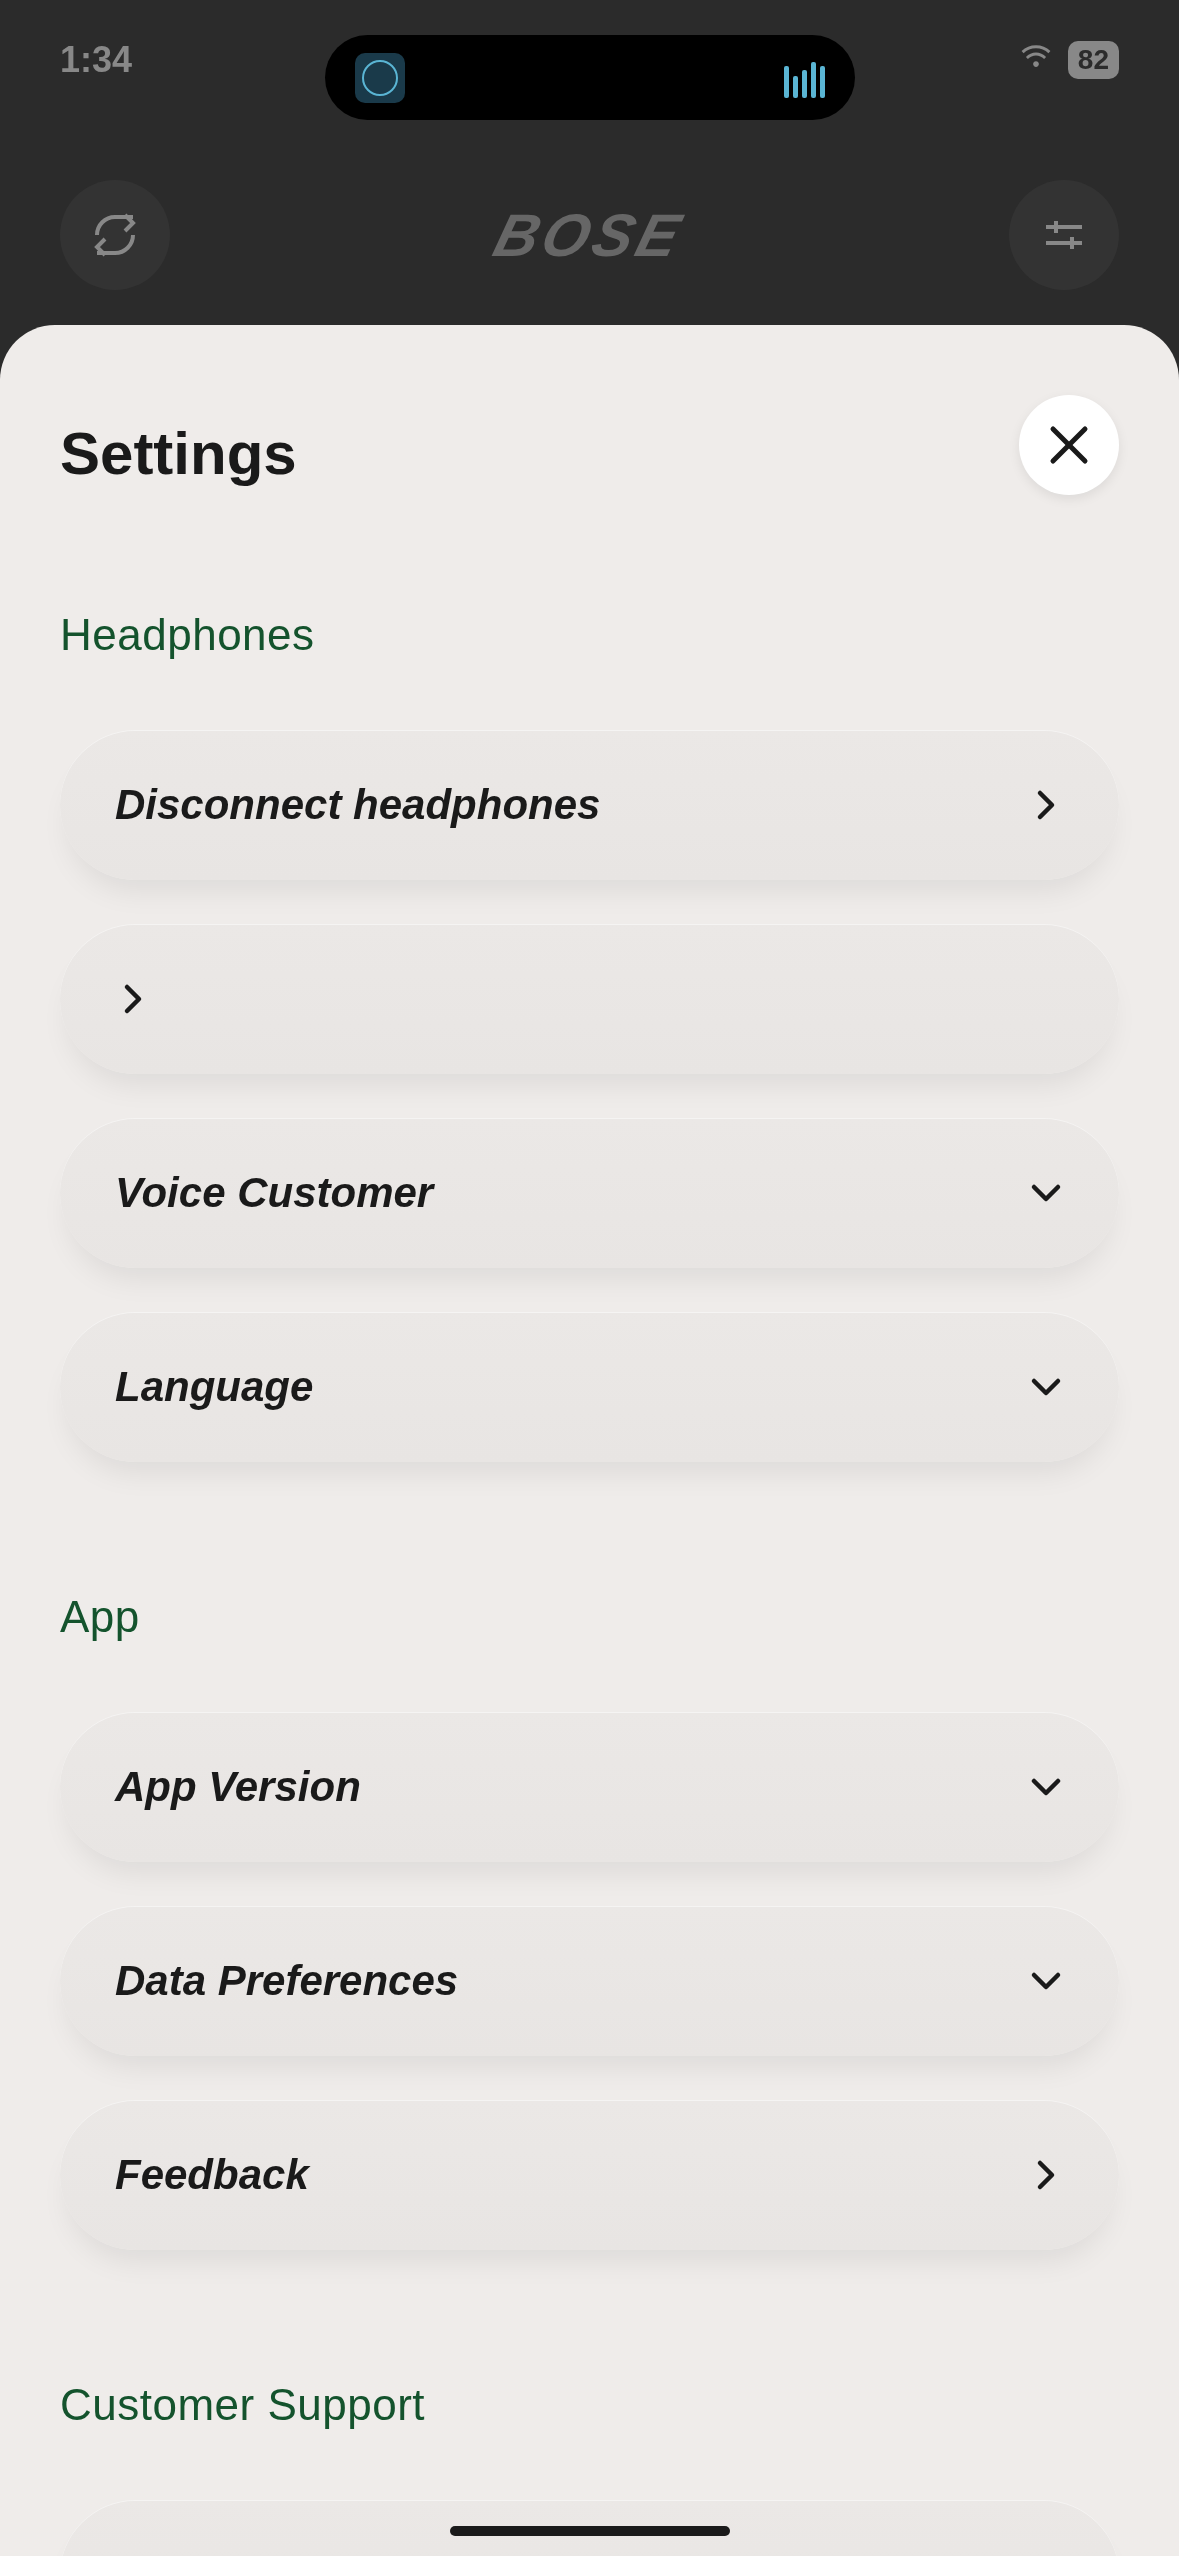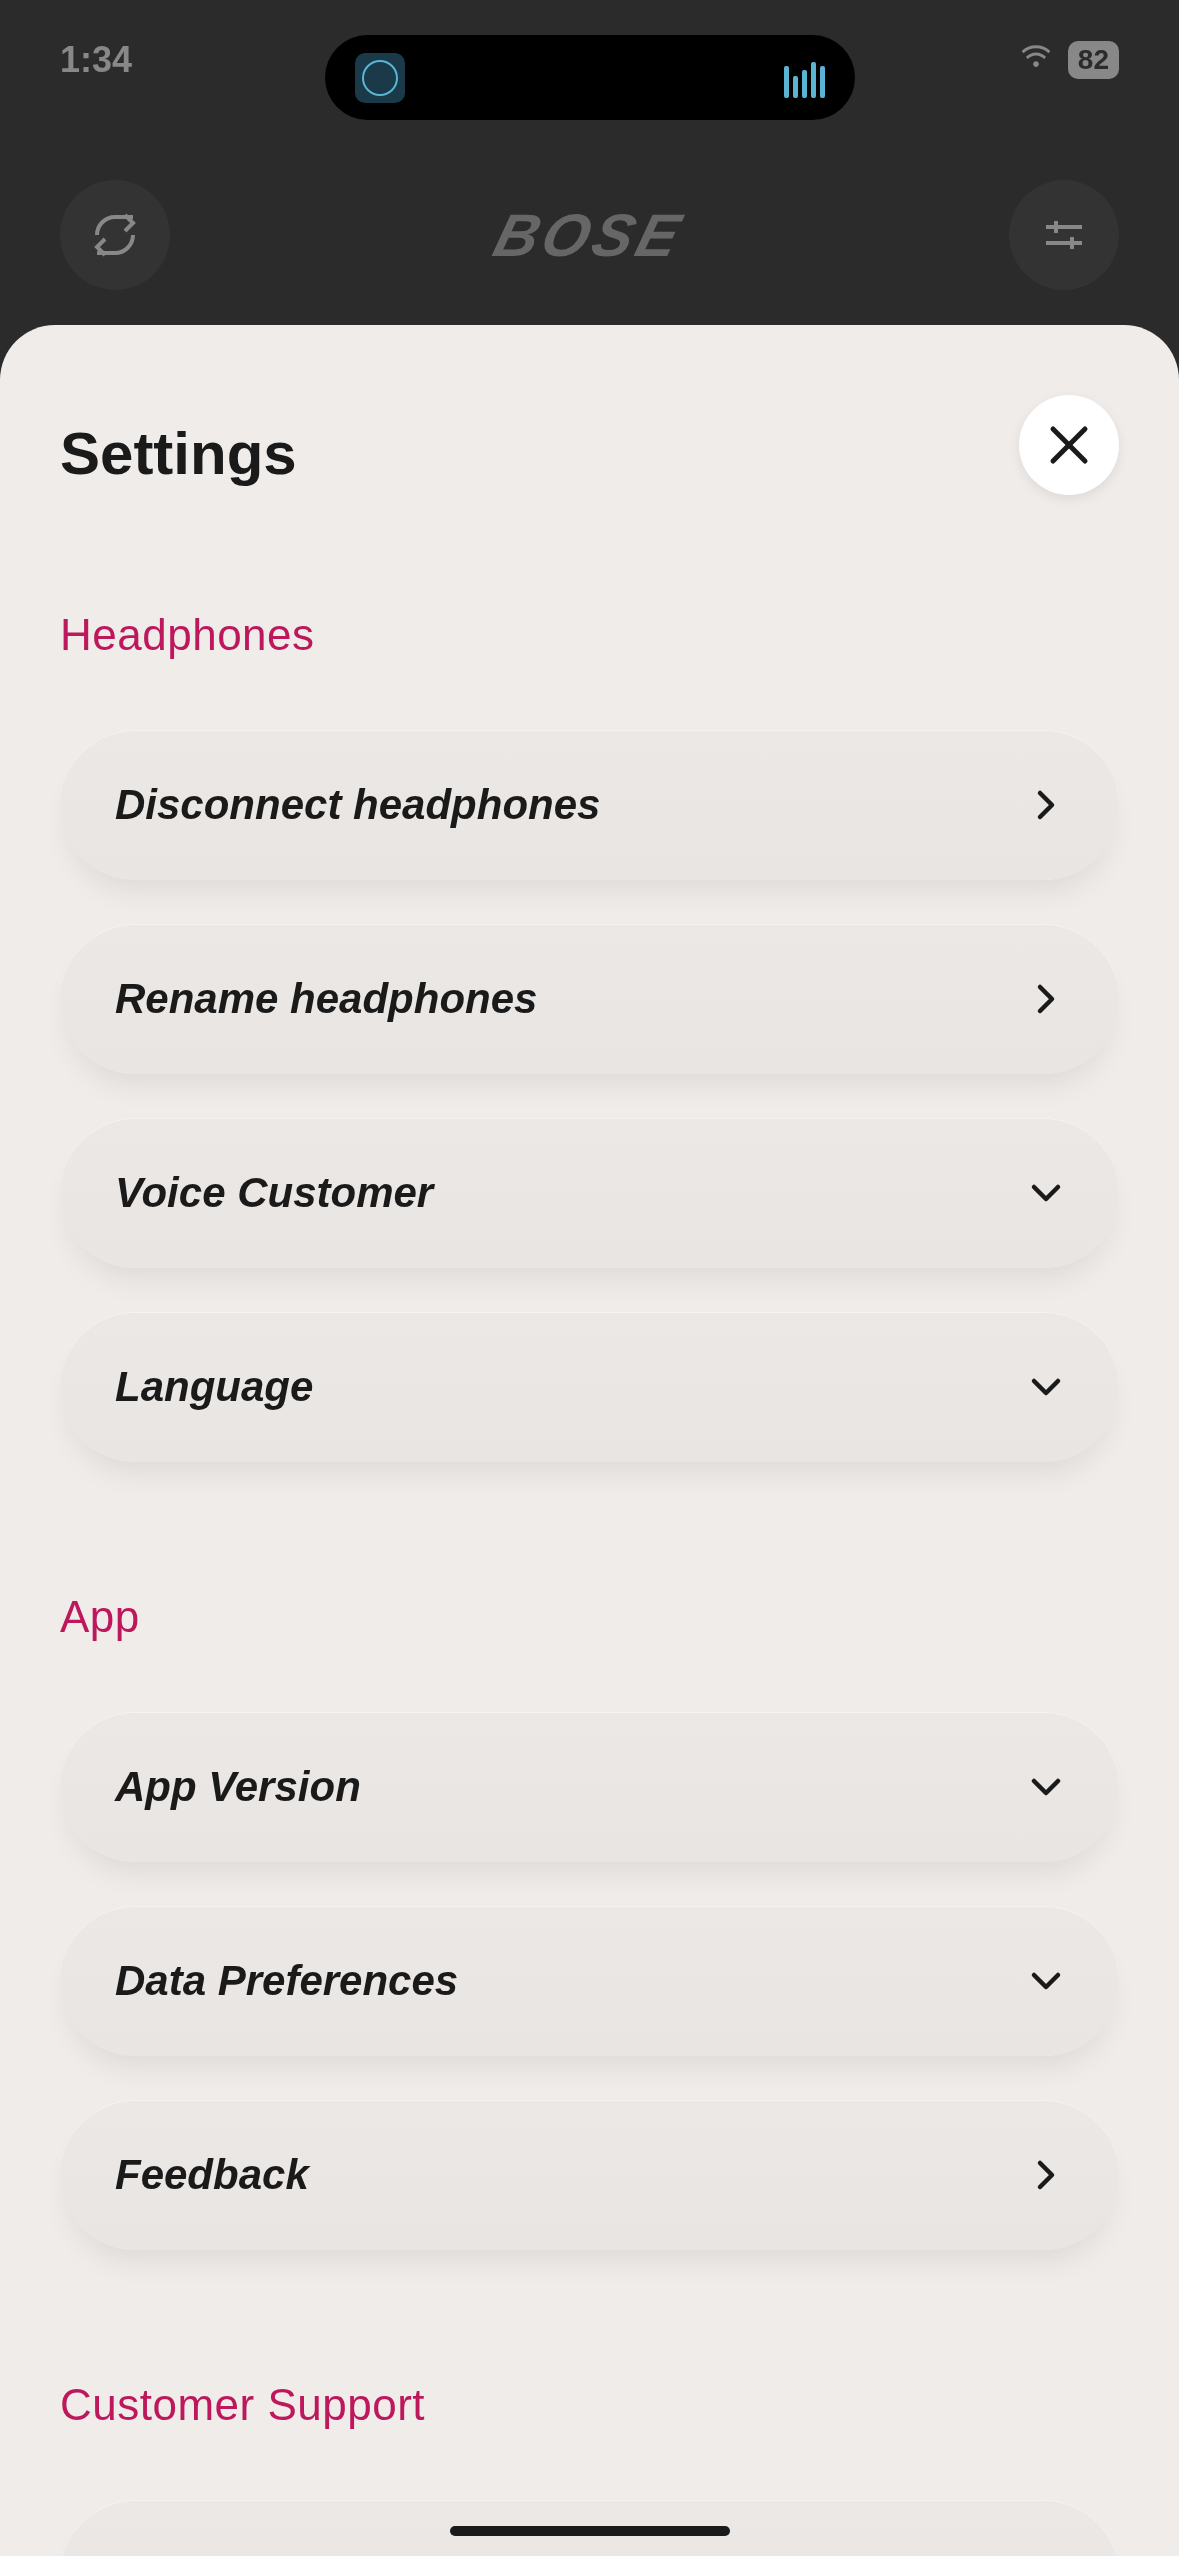--- a/index.html
+++ b/index.html
@@ -176,21 +176,21 @@
       box-shadow: 0 4px 12px rgba(0,0,0,0.08);
     }
     .close-btn svg {
       width: 48px;
       height: 48px;
     }
     
     .section-title {
       font-size: 44px;
       font-weight: 500;
-      color: #be185d;
+      color: #14532d;
       margin-bottom: 70px;
       letter-spacing: 0.5px;
     }
     
     .item-list {
       display: flex;
       flex-direction: column;
       gap: 44px;
       margin-bottom: 130px;
       font-style: italic;
@@ -292,21 +292,20 @@
   <div class="item-list">
 
     <div class="list-item">
       <span class="list-item-label">Disconnect headphones</span>
       <svg class="chevron" viewBox="0 0 24 24" fill="none" stroke="#1a1a1a" stroke-width="3" stroke-linecap="round" stroke-linejoin="round">
         <polyline points="8 4 16 12 8 20"></polyline>
       </svg>
     </div>
 
     <div class="list-item">
-      <span class="list-item-label">Rename headphones</span>
       <svg class="chevron" viewBox="0 0 24 24" fill="none" stroke="#1a1a1a" stroke-width="3" stroke-linecap="round" stroke-linejoin="round">
         <polyline points="8 4 16 12 8 20"></polyline>
       </svg>
     </div>
 
     <div class="list-item">
       <span class="list-item-label">Voice Customer</span>
       <svg class="chevron" viewBox="0 0 24 24" fill="none" stroke="#1a1a1a" stroke-width="3" stroke-linecap="round" stroke-linejoin="round">
         <polyline points="4 8 12 16 20 8"></polyline>
       </svg>

